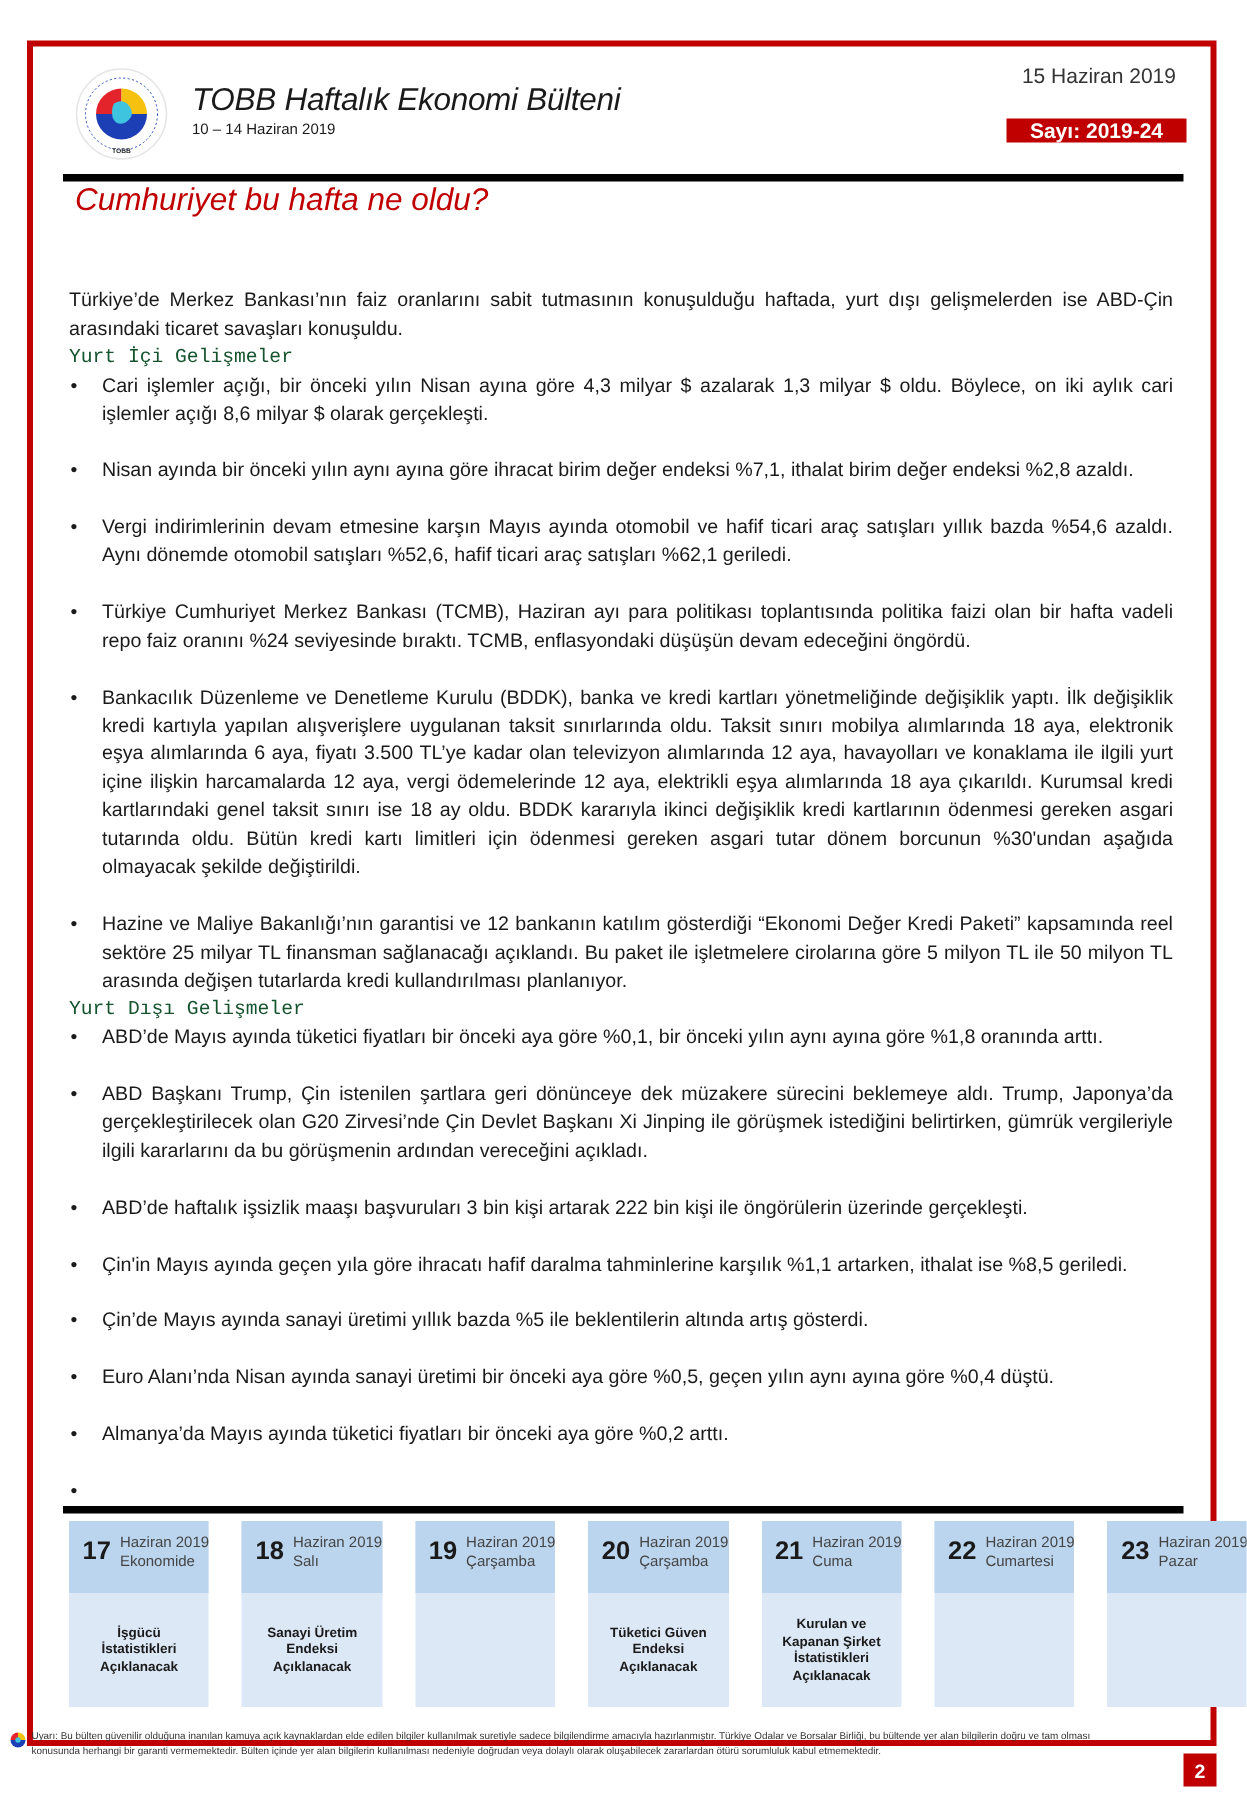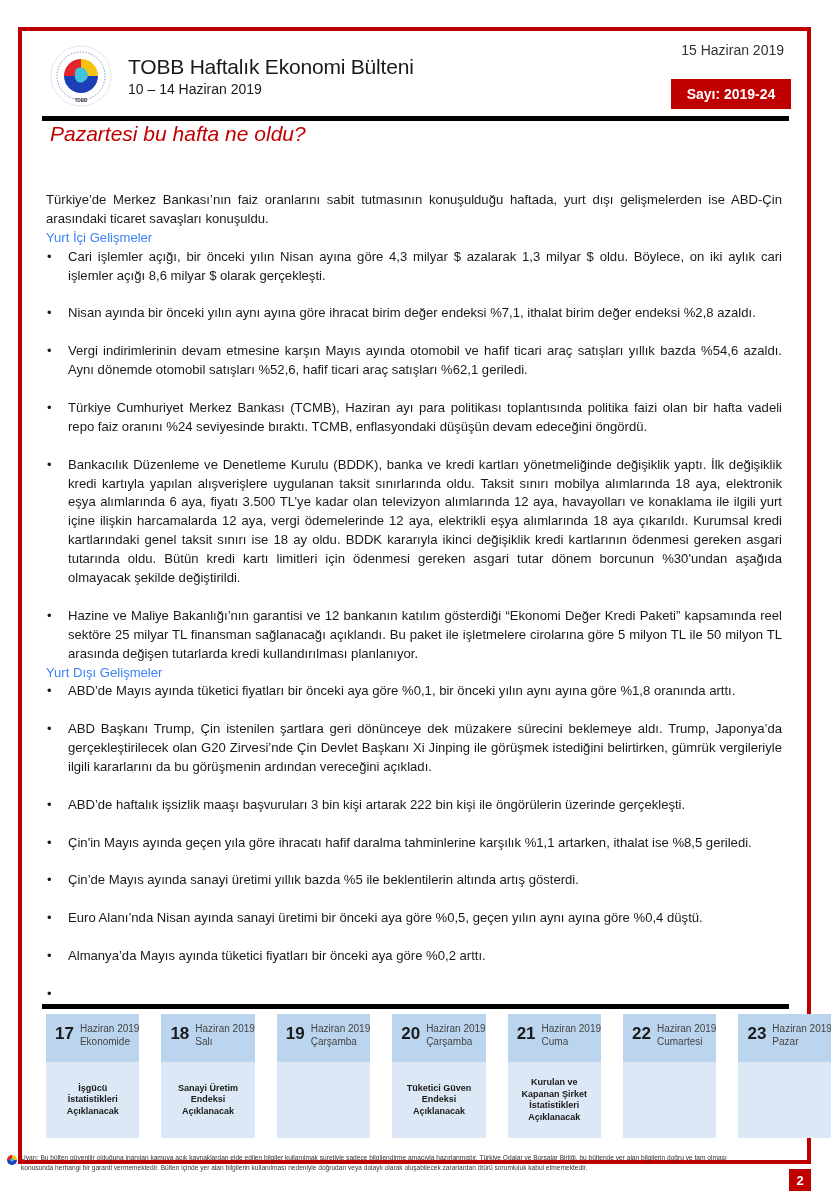--- a/index.html
+++ b/index.html
@@ -11,49 +11,49 @@
     border: 4px solid #c00000;
   }
 
   .logo {
     position: absolute; left: 50px; top: 45px; width: 62px; height: 62px;
   }
   .logo svg { width: 62px; height: 62px; display: block; }
 
   .title {
     position: absolute; left: 128px; top: 55px;
-    font-size: 21px; color: #1a1a1a; letter-spacing: -0.2px; white-space: nowrap;
+    font-size: 21px; color: #1a1a1a; letter-spacing: -0.2px; white-space: nowrap; font-style: italic;
   }
   .subtitle {
     position: absolute; left: 128px; top: 81px;
-    font-size: 14px; color: #1a1a1a; white-space: nowrap;
+    font-size: 10px; color: #1a1a1a; white-space: nowrap;
   }
   .pub-date {
     position: absolute; right: 47px; top: 42px;
     font-size: 14px; color: #333; white-space: nowrap; text-align: right;
   }
   .issue-badge {
-    position: absolute; left: 671px; top: 79px; width: 120px; height: 30px;
+    position: absolute; left: 671px; top: 79px; width: 120px; height: 16px;
     background: #c00000; color: #fff; font-weight: bold; font-size: 14px;
     display: flex; align-items: center; justify-content: center; white-space: nowrap;
   }
   .rule {
     position: absolute; left: 42px; top: 116px; width: 747px; height: 5px; background: #000;
   }
   .section-heading {
     position: absolute; left: 50px; top: 122px;
     font-size: 21px; font-style: italic; color: #c00000; white-space: nowrap;
   }
 
   .content {
     position: absolute; left: 46px; top: 155px; width: 736px;
     font-size: 13.1px; line-height: 18.9px; color: #1a1a1a; margin-top: 36px;
   }
   .content p { text-align: justify; }
-  .sub-heading { color: #3b82f6; font-size: 13.1px; line-height: 18.9px; }
+  .sub-heading { color: #14532d; font-size: 13.1px; line-height: 18.9px; font-family: Liberation Mono, monospace; }
   .bullets { list-style: none; }
   .bullets li {
     position: relative; padding-left: 22px; text-align: justify;
   }
   .bullets li .bullet {
     position: absolute; left: 1px; top: 0; font-size: 13px;
   }
   .bullets li.gap { margin-bottom: 18.9px; }
 
   .rule2 {
@@ -107,21 +107,21 @@
     <text x="31" y="57" font-size="4.5" text-anchor="middle" fill="#333" font-family="Liberation Sans, sans-serif" font-weight="bold">TOBB</text>
   </svg>
 </div>
 
 <div class="title">TOBB Haftalık Ekonomi Bülteni</div>
 <div class="subtitle">10 – 14 Haziran 2019</div>
 <div class="pub-date">15 Haziran 2019</div>
 <div class="issue-badge">Sayı: 2019-24</div>
 
 <div class="rule"></div>
-<div class="section-heading">Pazartesi bu hafta ne oldu?</div>
+<div class="section-heading">Cumhuriyet bu hafta ne oldu?</div>
 
 <div class="content">
   <p>Türkiye’de Merkez Bankası’nın faiz oranlarını sabit tutmasının konuşulduğu haftada, yurt dışı gelişmelerden ise ABD-Çin arasındaki ticaret savaşları konuşuldu.</p>
 
   <div class="sub-heading">Yurt İçi Gelişmeler</div>
   <ul class="bullets">
     <li class="gap"><span class="bullet">•</span><span>Cari işlemler açığı, bir önceki yılın Nisan ayına göre 4,3 milyar $ azalarak 1,3 milyar $ oldu. Böylece, on iki aylık cari işlemler açığı 8,6 milyar $ olarak gerçekleşti.</span></li>
     <li class="gap"><span class="bullet">•</span><span>Nisan ayında bir önceki yılın aynı ayına göre ihracat birim değer endeksi %7,1, ithalat birim değer endeksi %2,8 azaldı.</span></li>
     <li class="gap"><span class="bullet">•</span><span>Vergi indirimlerinin devam etmesine karşın Mayıs ayında otomobil ve hafif ticari araç satışları yıllık bazda %54,6 azaldı. Aynı dönemde otomobil satışları %52,6, hafif ticari araç satışları %62,1 geriledi.</span></li>
     <li class="gap"><span class="bullet">•</span><span>Türkiye Cumhuriyet Merkez Bankası (TCMB), Haziran ayı para politikası toplantısında politika faizi olan bir hafta vadeli repo faiz oranını %24 seviyesinde bıraktı. TCMB, enflasyondaki düşüşün devam edeceğini öngördü.</span></li>

